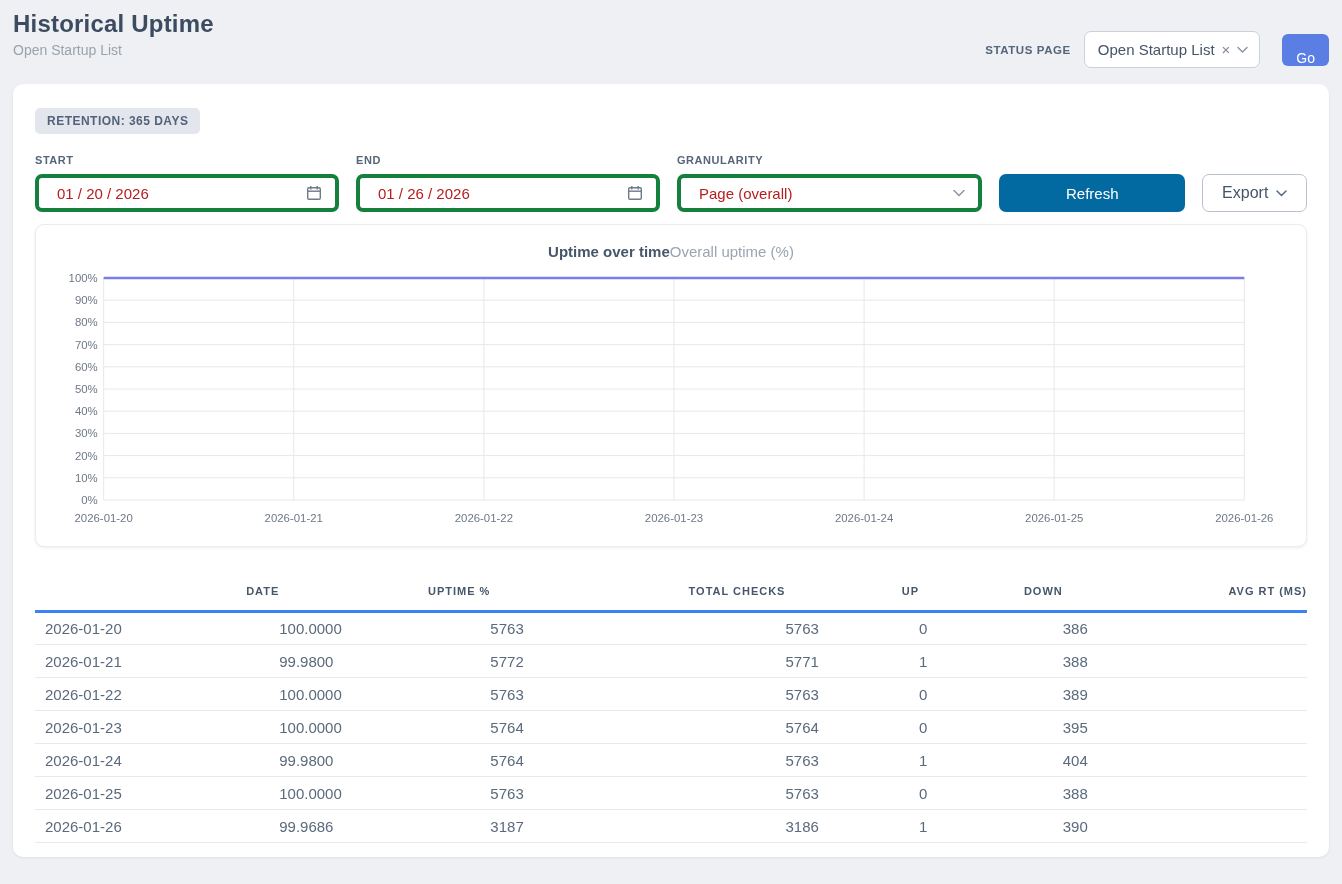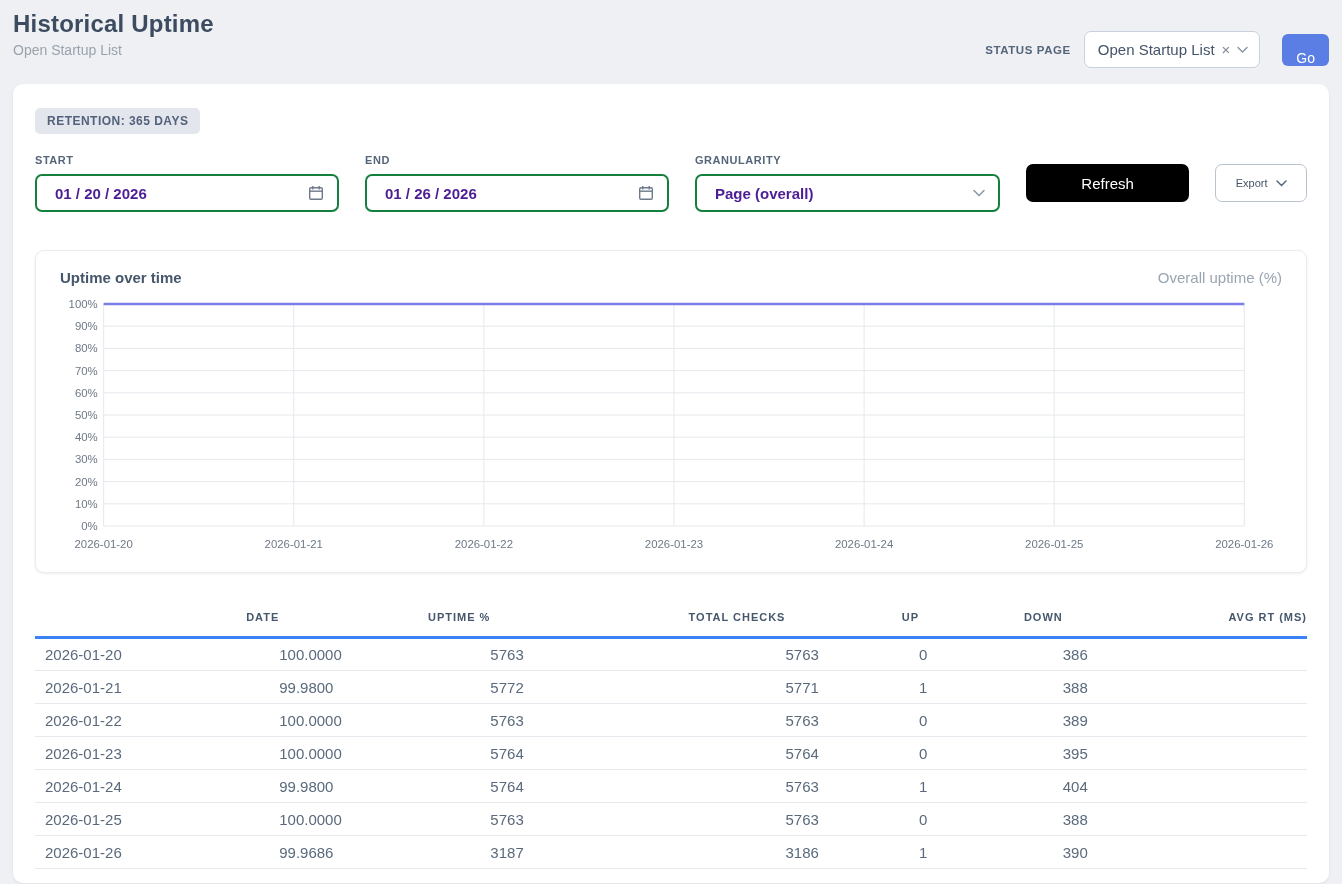--- a/index.html
+++ b/index.html
@@ -47,47 +47,47 @@
     padding:0 17px; cursor:pointer;
   }
   .seg-btn:first-child { border-left:1px solid #a9b4c2; border-radius:5px 0 0 5px; }
   .seg-btn:last-child { border-radius:0 5px 5px 0; }
   .retention-badge {
     background:#e3e7ed; color:#53627a; font-size:12px; font-weight:700;
     letter-spacing:.04em; padding:6px 12px; border-radius:5px;
   }
 
   
-  .filter-row { display:flex; align-items:center; gap:26px; margin-bottom:38px; }
+  .filter-row { display:flex; align-items:flex-end; gap:17px; margin-bottom:12px; }
   .field { display:flex; flex-direction:column; }
   .field-label { font-size:11px; font-weight:600; letter-spacing:.05em; color:#55657a; margin-bottom:8px; }
   .input-box {
-    height:38px; border:2px solid #15803d; border-radius:7px; background:#fff;
+    height:38px; border:4px solid #15803d; border-radius:7px; background:#fff;
     display:flex; align-items:center; justify-content:space-between;
-    padding:0 13px 0 18px; font-size:15px; color:#4c1d95; cursor:pointer;font-weight:bold;
+    padding:0 13px 0 18px; font-size:15px; color:#b91c1c; cursor:pointer;
   }
   .w-date { width:304px; }
   .w-gran { width:305px; }
   .refresh-btn {
-    width:191px; height:38px; background:#000000; border:none; border-radius:7px;
+    width:191px; height:38px; background:#0369a1; border:none; border-radius:7px;
     color:#fff; font-size:15px; font-family:inherit; cursor:pointer;
   }
   .export-btn {
     width:107px; height:38px; background:#fff; border:1px solid #b9c3d0; border-radius:7px;
-    color:#44546a; font-size:11px; font-family:inherit; cursor:pointer;
+    color:#44546a; font-size:16px; font-family:inherit; cursor:pointer;
     display:flex; align-items:center; justify-content:center; gap:8px;
   }
 
   
   .chart-card {
     border:1px solid #e9ecf0; border-radius:9px;
     box-shadow:0 1px 3px rgba(16,24,40,.08);
     padding:18px 24px 14px; margin-bottom:28px; background:#fff;
   }
-  .chart-header { display:flex; justify-content:space-between; align-items:center; margin-bottom:10px; }
+  .chart-header { display:flex; justify-content:center; align-items:center; margin-bottom:10px; }
   .chart-title { font-size:15px; font-weight:700; color:#46566b; }
   .chart-legend { font-size:15px; color:#9aa5b2; }
   .chart-svg { display:block; width:100%; height:262px; }
 
   
   .table-wrap { margin-top:2px; }
   table { width:100%; border-collapse:collapse; }
   th {
     text-align:right; font-size:11px; font-weight:700; letter-spacing:.09em;
     color:#46566b; padding:10px 0 13px; border-bottom:3px solid #3b82f6;

